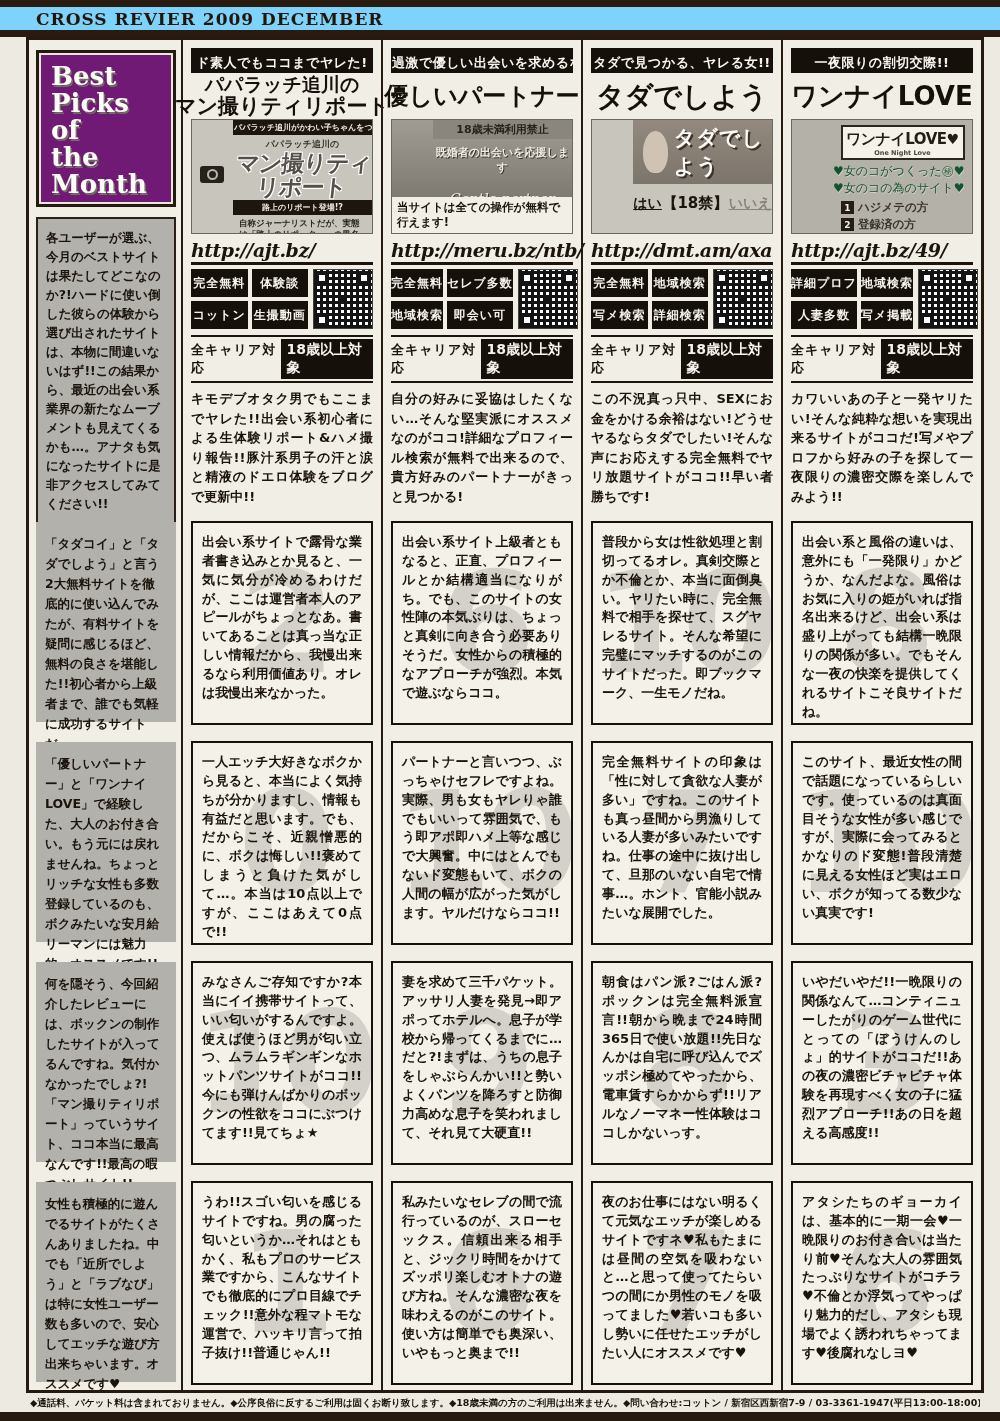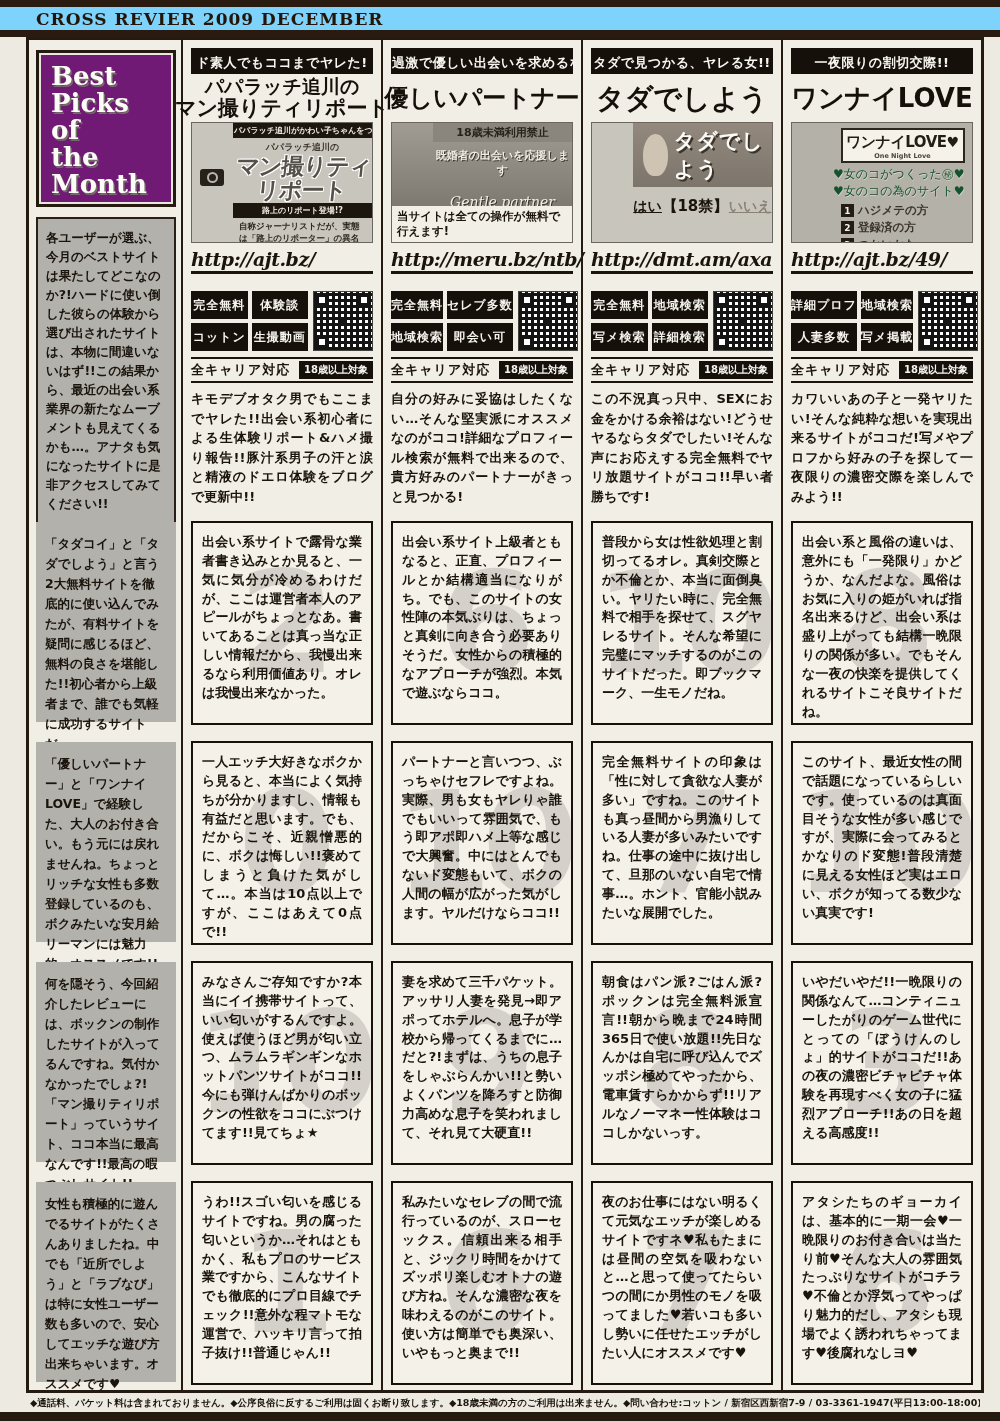--- a/index.html
+++ b/index.html
@@ -77,37 +77,37 @@
                 text-shadow:0.5px 0.5px 0 #d7d4cc;white-space:nowrap;}
   .shot4 .menu{margin-top:3px;}
   .shot4 .mrow{display:flex;align-items:center;gap:4px;padding:0 8px;margin-top:2px;}
   .shot4 .mnum{width:13px;height:13px;background:#231d15;color:#f2efe7;font-size:9px;font-weight:bold;
                display:flex;align-items:center;justify-content:center;flex:0 0 13px;}
   .shot4 .mlabel{font-size:11.5px;font-weight:bold;color:#3a342c;white-space:nowrap;}
   
   .url-row{margin-top:5px;border-bottom:3px solid #1c140c;padding-bottom:1px;}
   .url{font-family:"DejaVu Serif",serif;font-style:italic;font-weight:bold;font-size:19px;
        letter-spacing:-0.5px;white-space:nowrap;}
-  .tag-qr{display:flex;gap:5px;margin-top:17px;height:70px;}
+  .tag-qr{display:flex;gap:5px;margin-top:4px;height:70px;}
   .tags{flex:1;display:grid;grid-template-columns:1fr 1fr;grid-template-rows:1fr 1fr;gap:4px;}
   .tag{background:#16100a;color:#f5f3ed;font-size:12px;font-weight:bold;display:flex;align-items:center;
        justify-content:center;white-space:nowrap;letter-spacing:1px;}
   .qr{width:58px;height:58px;flex:0 0 58px;position:relative;border:1px solid #44403a;
       background-color:#fff;
       background-image:linear-gradient(#141414,#141414),
         repeating-linear-gradient(0deg,#141414 0 3px,transparent 3px 6px),
         repeating-linear-gradient(90deg,#141414 0 3px,#ffffff 3px 6px);
       background-size:8px 8px,100% 100%,100% 100%;background-position:center,0 0,0 0;background-repeat:no-repeat,repeat,repeat;}
   .qr::before,.qr::after,.qr .c3{content:'';position:absolute;width:12px;height:12px;
       border:3px solid #141414;background:#fff;box-sizing:border-box;}
   .qr::before{top:2px;left:2px;} .qr::after{top:2px;right:2px;} .qr .c3{bottom:2px;left:2px;}
   .carrier-row{display:flex;justify-content:space-between;align-items:center;margin-top:6px;
                border-top:2px solid #1c140c;border-bottom:2px solid #1c140c;padding:2px 0;}
   .carrier{font-weight:bold;font-size:13px;letter-spacing:1px;}
-  .age-badge{background:#16100a;color:#f5f3ed;font-size:10px;font-weight:bold;padding:2px 5px;}
+  .age-badge{background:#16100a;color:#f5f3ed;font-size:14px;font-weight:bold;padding:2px 5px;}
   .desc{margin:6px 0 0 0;font-size:13px;font-weight:bold;line-height:1.5;text-align:justify;}
   
   .rcell{padding:11px 8px 5px 8px;}
   .rev{position:relative;height:100%;box-sizing:border-box;border:2px solid #17110a;background:#f4f1e9;
        padding:10px 9px;overflow:hidden;}
   .score{position:absolute;inset:0;display:flex;align-items:center;justify-content:center;
          font-size:140px;font-weight:bold;color:rgba(45,42,38,0.16);letter-spacing:-10px;pointer-events:none;}
   .rtext{position:relative;margin:0;font-size:13px;font-weight:bold;line-height:1.45;text-align:justify;}
   
   .footer-note{position:absolute;left:30px;right:20px;bottom:11px;font-size:9.5px;font-weight:bold;

